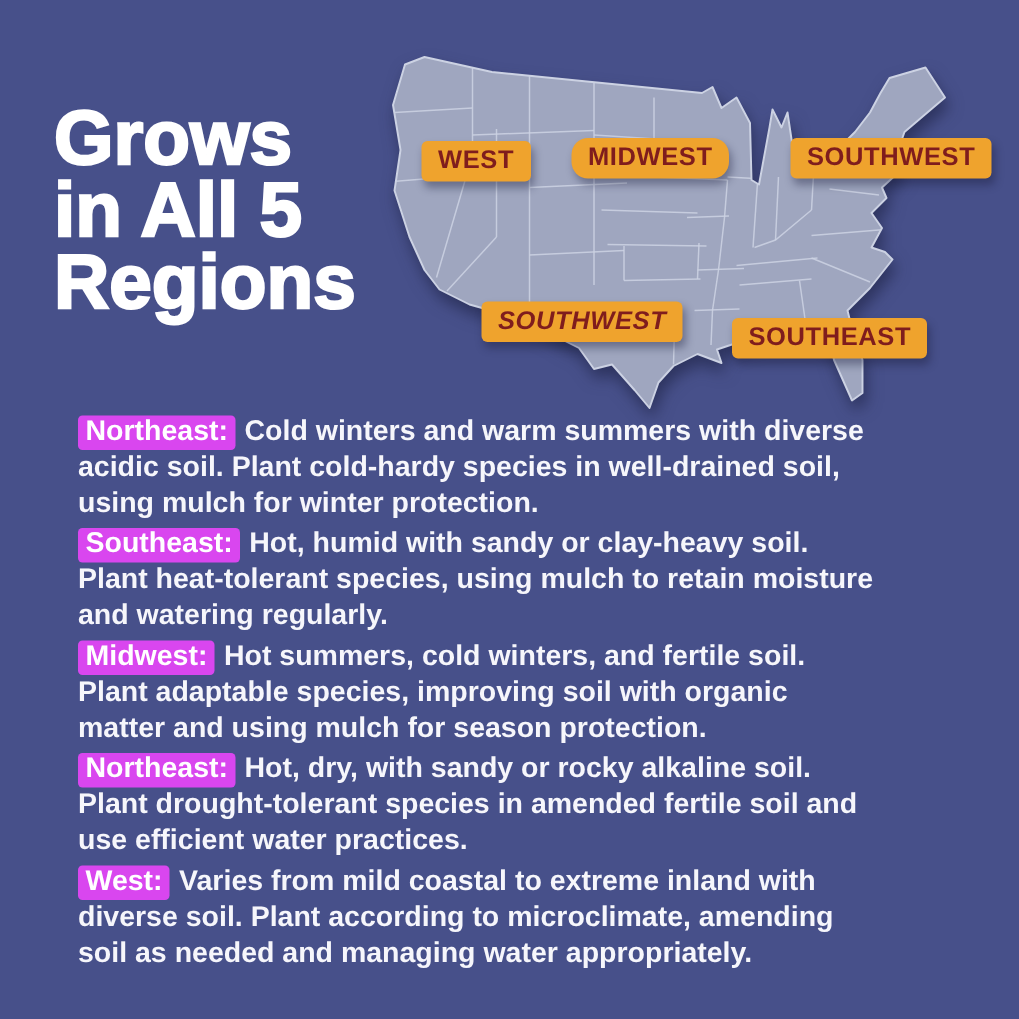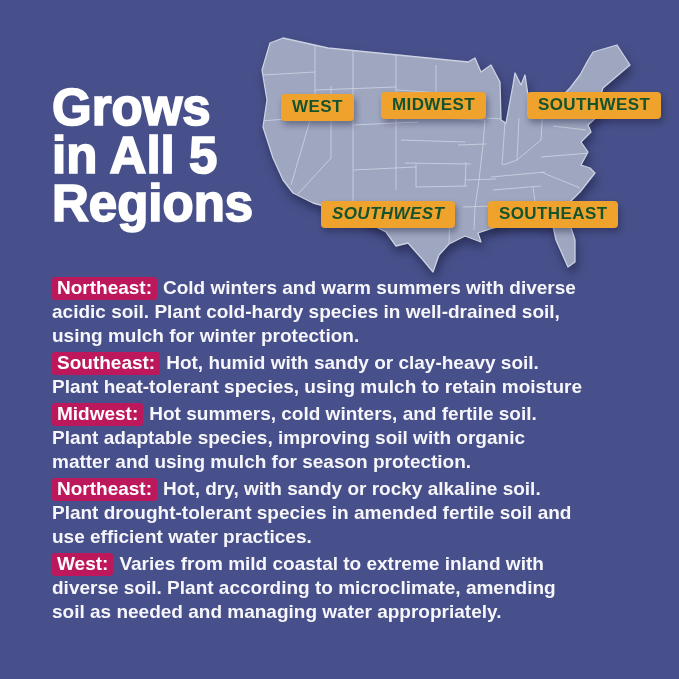--- a/index.html
+++ b/index.html
@@ -4,48 +4,48 @@
 <style>
   html,body{margin:0;padding:0;}
   .stage{
     position:relative;width:679px;height:679px;overflow:hidden;
     background:#47508a;
     font-family:"Liberation Sans", sans-serif;
     color:#ffffff;
   }
   
   .title{
-    position:absolute;left:36px;top:68px;margin:16px;
+    position:absolute;left:36px;top:68px;margin:0;
     font-size:51px;line-height:48px;font-weight:700;
     color:#ffffff;-webkit-text-stroke:1.7px #ffffff;
     letter-spacing:0px;
   }
   .title span{display:block;}
   
   .map-svg{position:absolute;left:253px;top:30px;
     filter:drop-shadow(2px 6px 5px rgba(24,28,58,.55));}
   .map-svg .land{fill:#9fa6bf;stroke:#ccd2e3;stroke-width:1.3;stroke-linejoin:round;}
   .map-svg .state{fill:none;stroke:#ccd2e3;stroke-width:1;opacity:.85;}
   .map-label{
-    position:absolute;background:#efa32d;color:#14532d;
+    position:absolute;background:#efa32d;color:#7f1d1d;
     font-size:17px;font-weight:700;letter-spacing:.4px;
     padding:3px 11px 4px 11px;border-radius:4px;white-space:nowrap;
     box-shadow:2px 4px 6px rgba(24,28,58,.4);
   }
   .lbl-west{left:281px;top:94px;}
-  .lbl-midwest{left:381px;top:92px;}
+  .lbl-midwest{left:381px;top:92px;border-radius:11px;}
   .lbl-northeast{left:527px;top:92px;}
   .lbl-southwest{left:321px;top:201px;font-style:italic;}
-  .lbl-southeast{left:488px;top:201px;}
+  .lbl-southeast{left:488px;top:212px;}
   
   .regions{position:absolute;left:52px;top:276px;width:590px;}
   .para{margin:0 0 3px 0;font-size:19px;line-height:24px;font-weight:700;color:#f6f6fb;}
   .para .line{height:24px;white-space:nowrap;}
   .tag{
-    background:#be185d;color:#ffffff;border-radius:3px;
+    background:#d946ef;color:#ffffff;border-radius:3px;
     padding:0px 5px 2px 5px;margin-right:6px;
   }
 </style>
 </head>
 <body>
 
 <div class="stage">
 
   <h1 class="title">
     <span>Grows</span>
@@ -111,20 +111,21 @@
 
     <div class="para">
       <div class="line"><span class="tag">Northeast:</span><span>Cold winters and warm summers with diverse</span></div>
       <div class="line">acidic soil. Plant cold-hardy species in well-drained soil,</div>
       <div class="line">using mulch for winter protection.</div>
     </div>
 
     <div class="para">
       <div class="line"><span class="tag">Southeast:</span><span>Hot, humid with sandy or clay-heavy soil.</span></div>
       <div class="line">Plant heat-tolerant species, using mulch to retain moisture</div>
+      <div class="line">and watering regularly.</div>
     </div>
 
     <div class="para">
       <div class="line"><span class="tag">Midwest:</span><span>Hot summers, cold winters, and fertile soil.</span></div>
       <div class="line">Plant adaptable species, improving soil with organic</div>
       <div class="line">matter and using mulch for season protection.</div>
     </div>
 
     <div class="para">
       <div class="line"><span class="tag">Northeast:</span><span>Hot, dry, with sandy or rocky alkaline soil.</span></div>

